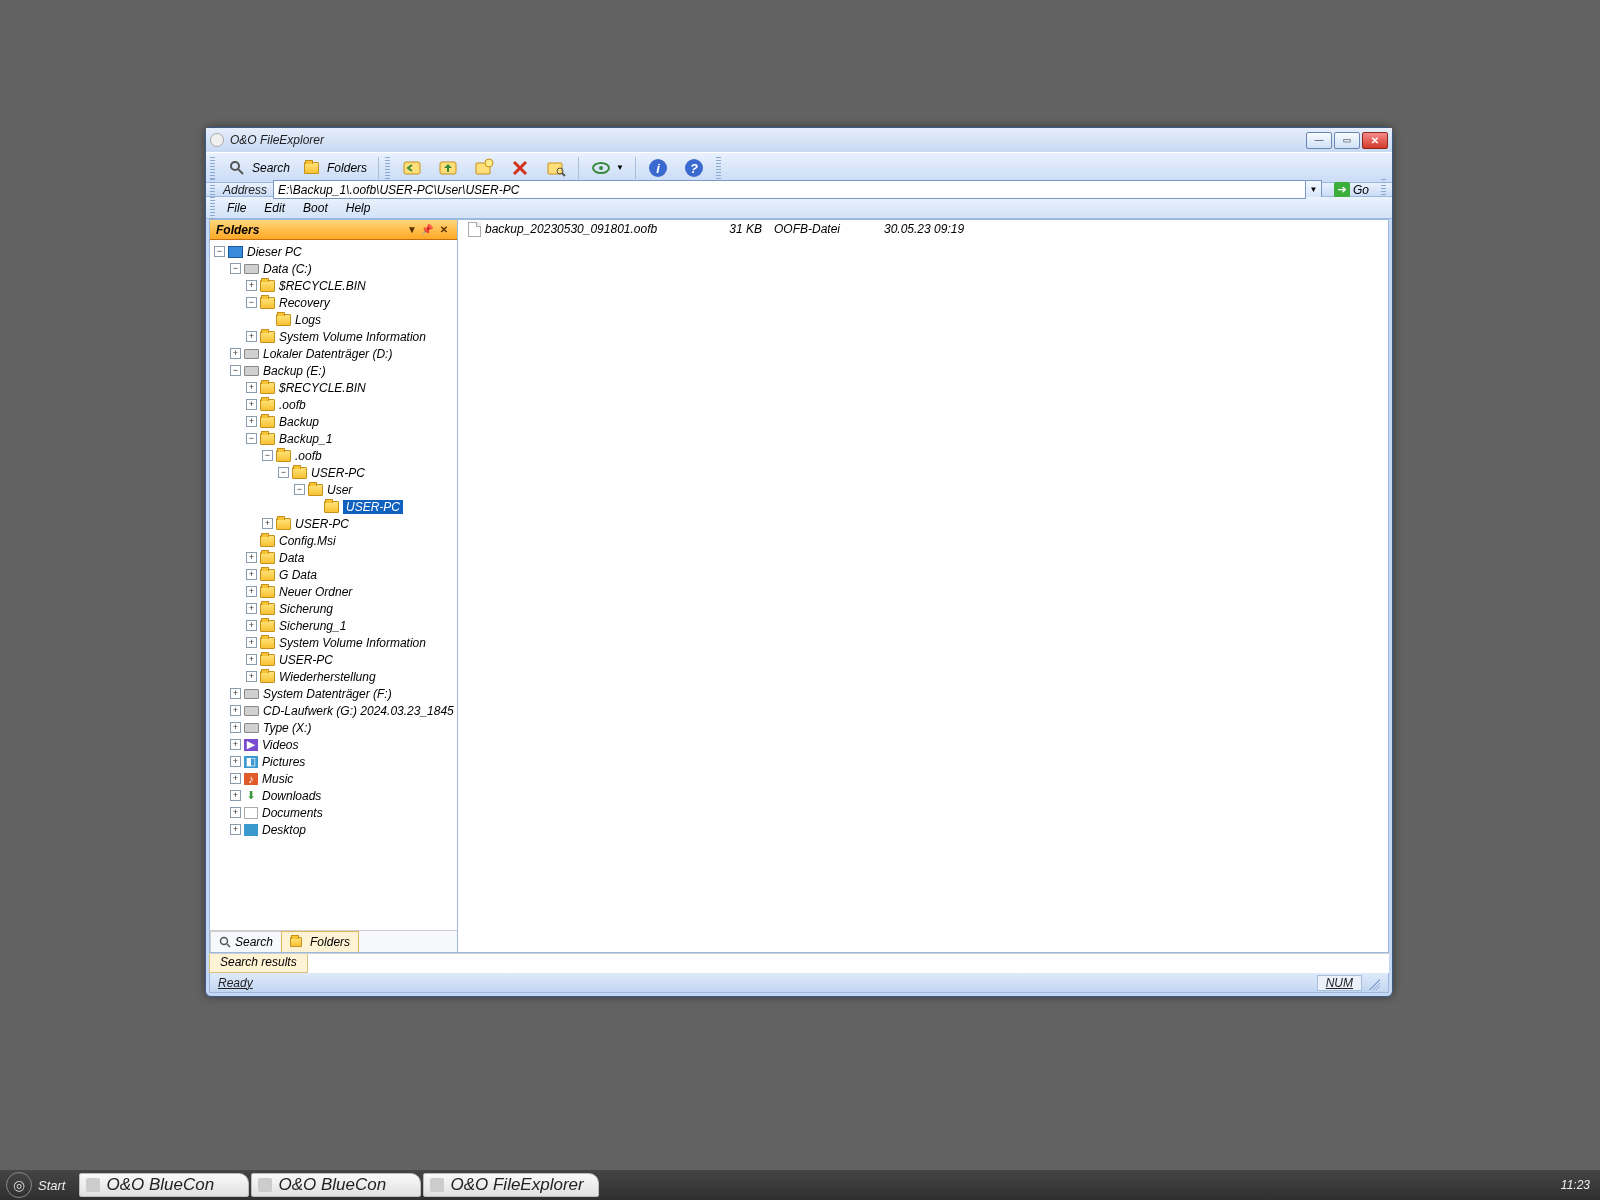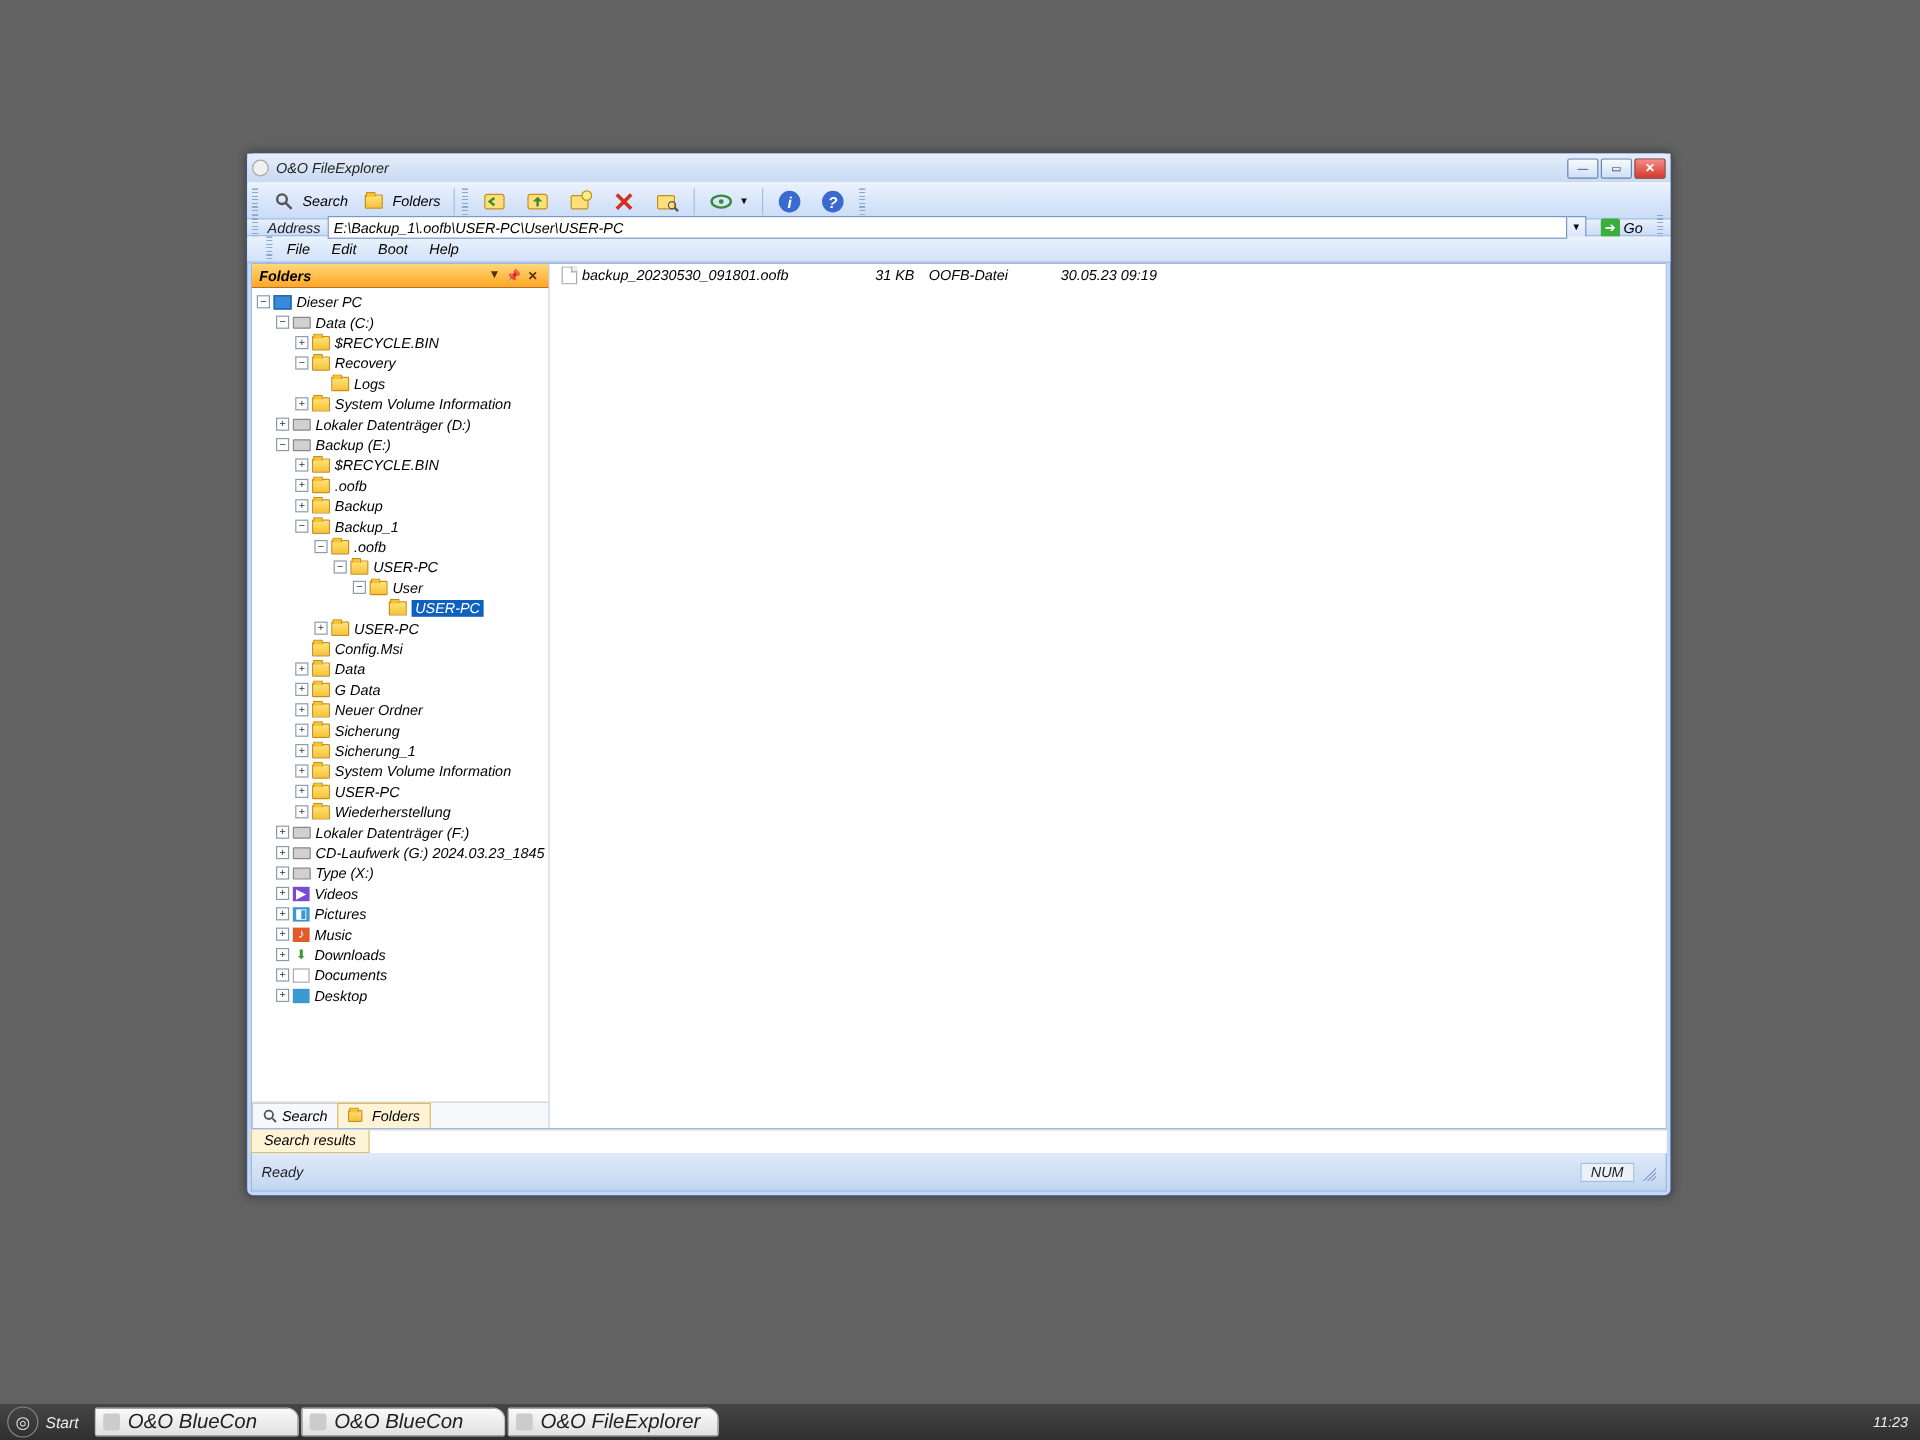--- a/index.html
+++ b/index.html
@@ -37,21 +37,21 @@
   display:flex; align-items:center; padding:0 4px; gap:6px; font-size:12px;
 }
 .addr-label { font-style:italic; color:#222;}
 .addr-input { flex:1; height:19px; border:1px solid #7a97c6; background:#fff; padding:0 4px; font-size:12px; font-style:italic; position:relative;}
 .addr-drop { width:16px; height:19px; border:1px solid #7a97c6; border-left:none; background:linear-gradient(#f3f8ff,#d6e5fb); display:flex; align-items:center; justify-content:center; font-size:8px; cursor:pointer; font-style:normal;}
 .go-btn { height:19px; display:flex; align-items:center; gap:3px; padding:0 6px; cursor:pointer; font-style:italic;}
 .go-icon { width:16px; height:16px; background:#3cae3c; border-radius:2px; display:flex; align-items:center; justify-content:center; color:#fff; font-size:11px; font-style:normal;}
 
 .menubar {
   height: 22px; background:linear-gradient(#eaf2fd,#d2e2f8); border-bottom:1px solid #9db8df;
-  display:flex; align-items:center; padding:0 16px; gap:2px; font-size:12px; font-style:italic;
+  display:flex; align-items:center; padding:0 4px; gap:2px; font-size:12px; font-style:italic;
 }
 .menubar span { padding:2px 8px; cursor:pointer;}
 
 .content { flex:1; display:flex; background:#fff; margin:0 3px; border:1px solid #9db8df; overflow:hidden;}
 
 .sidebar { width:248px; display:flex; flex-direction:column; border-right:1px solid #9db8df;}
 .panel-hdr {
   height:20px; background:linear-gradient(#ffd77a,#ffa825); border-bottom:1px solid #c07010;
   display:flex; align-items:center; padding:0 6px; font-size:12px; font-weight:bold; font-style:italic; color:#000;
 }
@@ -79,22 +79,22 @@
 .list-body { flex:1; overflow:auto;}
 .list-row { display:flex; align-items:center; height:18px; font-size:12px; font-style:italic; padding-left:4px;}
 .list-row .cell{ padding:0 6px; overflow:hidden; text-overflow:ellipsis; white-space:nowrap;}
 .file-icon { width:13px; height:15px; border:1px solid #aaa; background:#fff; margin-right:4px; position:relative;}
 .file-icon::after{content:""; position:absolute; right:-1px; top:-1px; width:4px; height:4px; background:#eee; border-left:1px solid #aaa; border-bottom:1px solid #aaa;}
 
 .bottom-tabs { height:20px; background:#fff; border-top:1px solid #cfcfcf; display:flex; margin:0 3px; font-size:12px; font-style:italic;}
 .bottom-tab { border:1px solid #d9c180; background:#fff3d6; padding:1px 10px; border-top:none; cursor:pointer;}
 
 .statusbar {
-  height:32px; background:linear-gradient(#dfeaf9,#c2d6f2); display:flex; align-items:center;
-  padding:0 8px; font-size:12px; font-style:italic; color:#222; margin: 0 3px 3px 3px; border:1px solid #9db8df; border-top:none;
+  height:20px; background:linear-gradient(#dfeaf9,#c2d6f2); display:flex; align-items:center;
+  padding:0 8px; font-size:12px; font-style:italic; color:#222; margin: 0 3px 3px 3px; border:1px solid #9db8df; border-top:none;text-decoration:underline;
 }
 .statusbar .flex{flex:1;}
 .statusbar .cell-box{ border:1px solid #a8bcdc; padding:0 8px; height:16px; display:flex; align-items:center; background:#eaf1fb;}
 .resize-grip{ width:14px; height:14px; margin-left:4px; background:
   linear-gradient(135deg, transparent 60%, #8aa8d0 60%, #8aa8d0 65%, transparent 65%,
                    transparent 72%, #8aa8d0 72%, #8aa8d0 77%, transparent 77%,
                    transparent 84%, #8aa8d0 84%, #8aa8d0 89%, transparent 89%);}
 
 
 .taskbar {
@@ -383,21 +383,21 @@
           </div>
         <div class="tree-row" style="padding-left:36px">
             <span class="exp">+</span>
             <span class="folder-icon"></span>
             <span>Wiederherstellung</span>
           </div>
 
         <div class="tree-row" style="padding-left:20px">
             <span class="exp">+</span>
             <span class="drive-icon"></span>
-            <span>Lokaler Datenträger (F:)</span>
+            <span>System Datenträger (F:)</span>
           </div>
         <div class="tree-row" style="padding-left:20px">
             <span class="exp">+</span>
             <span class="drive-icon"></span>
             <span>CD-Laufwerk (G:) 2024.03.23_1845</span>
           </div>
         <div class="tree-row" style="padding-left:20px">
             <span class="exp">+</span>
             <span class="drive-icon"></span>
             <span>Type (X:)</span>

